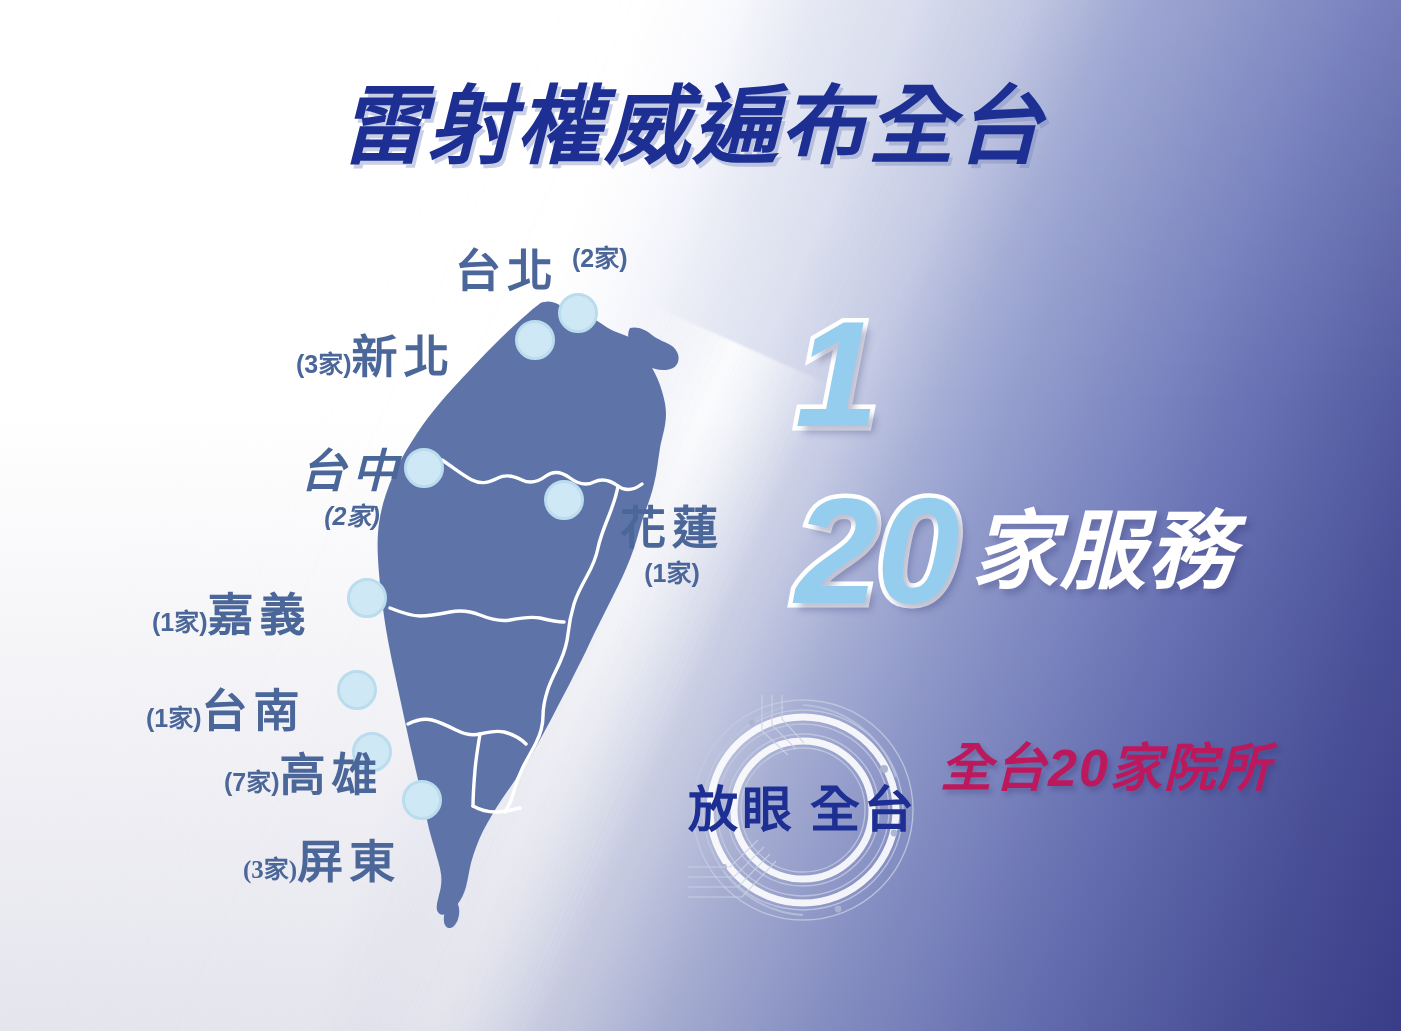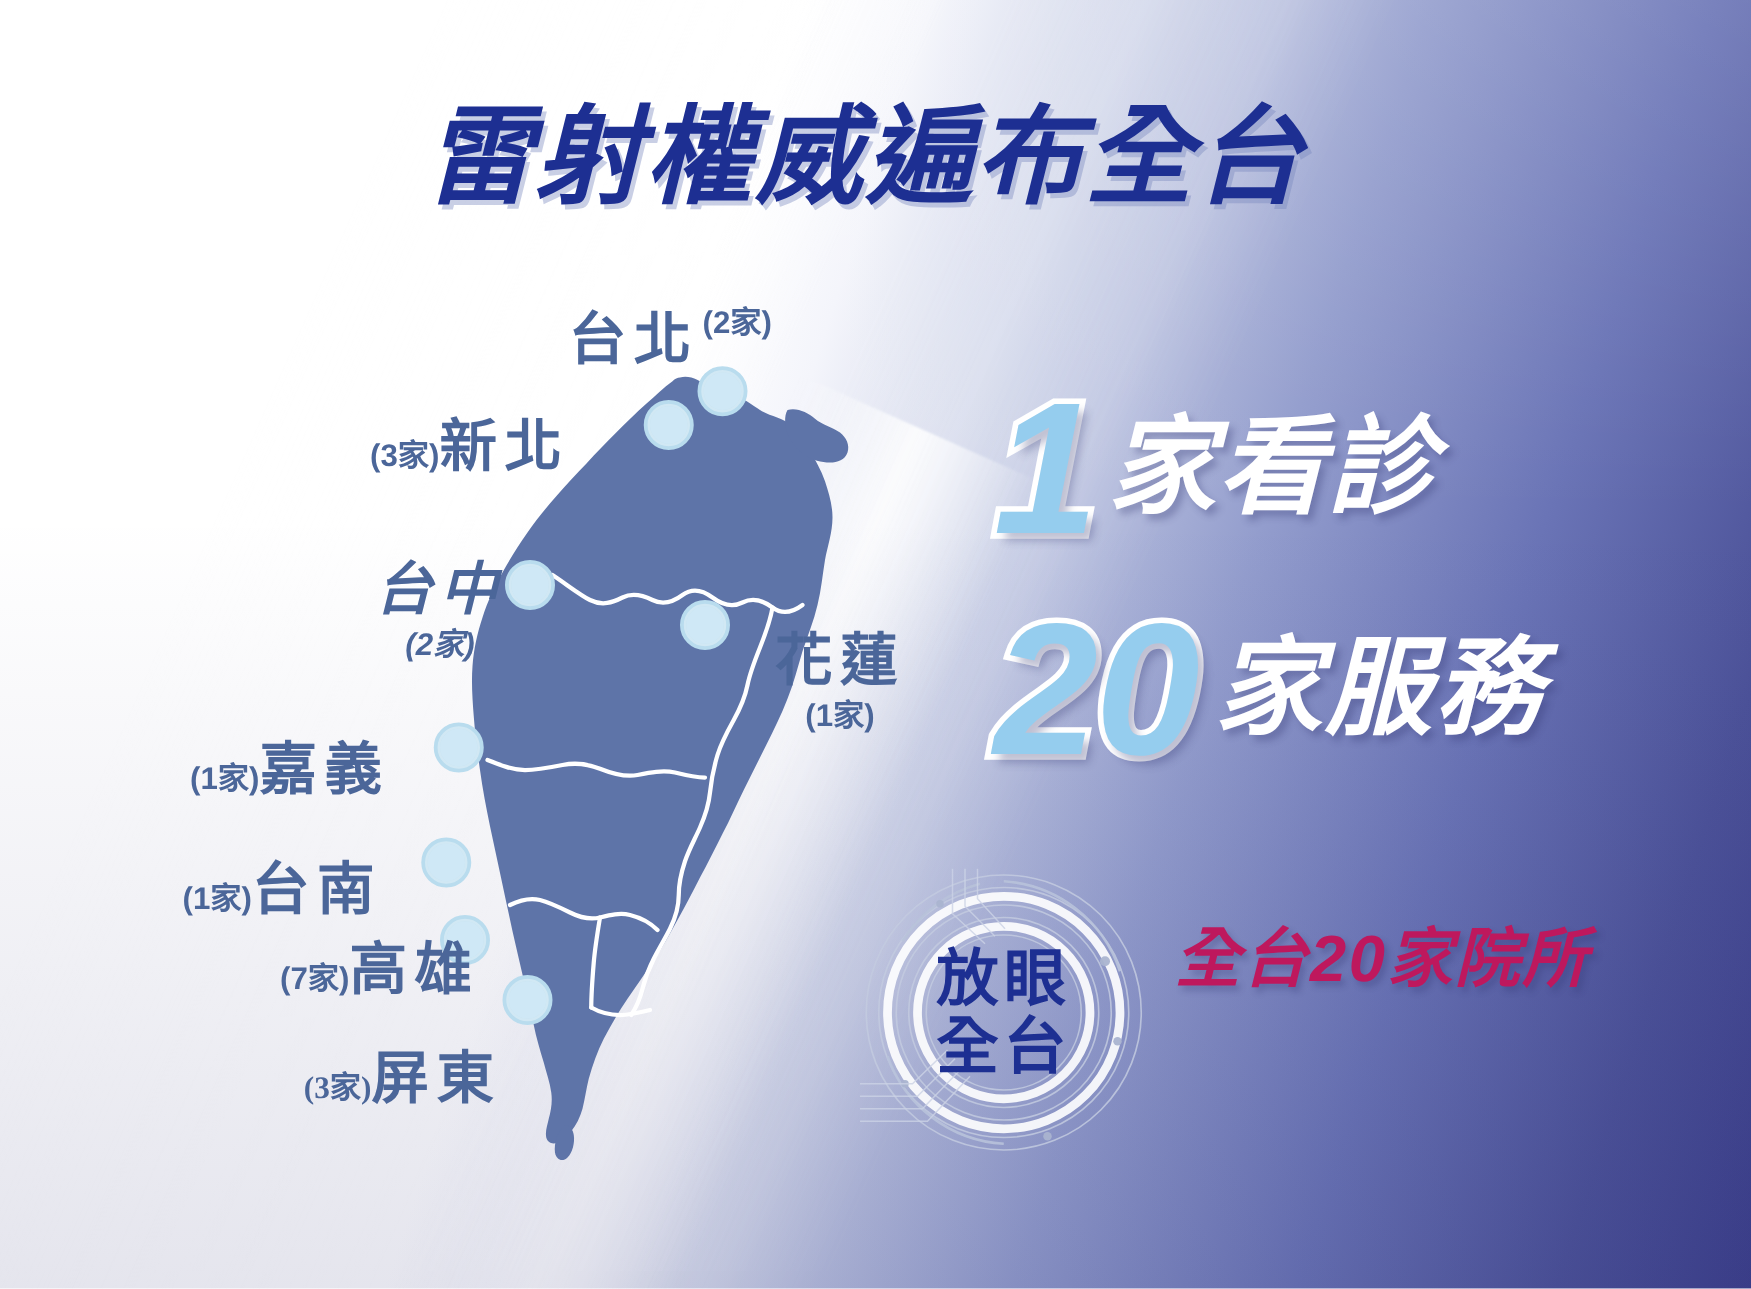--- a/index.html
+++ b/index.html
@@ -104,21 +104,21 @@
     border:2px solid rgba(255,255,255,.35);
   }
 
   
   .city{
     position:absolute;color:#4b6699;font-weight:bold;
     white-space:nowrap;line-height:1;
   }
   .city .name{font-size:46px;letter-spacing:6px;}
   .city .cnt{font-size:25px;letter-spacing:0px;}
-  .city.sup{display:flex;align-items:flex-start;gap:3px;}
+  .city.sup{display:flex;align-items:flex-start;gap:13px;}
   .city.sup .cnt{margin-top:-2px;}
   .city.stack{display:flex;flex-direction:column;align-items:center;}
   .city.stack .cnt{margin-top:10px;}
 
   
   .big-line{position:absolute;display:flex;align-items:center;white-space:nowrap;}
   .big-num{
     font-size:150px;font-weight:bold;font-style:italic;line-height:.92;
     color:#95cdee;
     -webkit-text-stroke:9px #ffffff;
@@ -133,22 +133,22 @@
     margin-left:10px;
   }
   #line1{left:795px;top:305px;}
   #line2{left:795px;top:482px;}
   #line2 .big-txt{margin-left:14px;}
 
   
   .badge{position:absolute;left:688px;top:695px;width:230px;height:230px;}
   .badge svg{position:absolute;inset:0;}
   .badge-text{
-    position:absolute;inset:0;display:flex;flex-direction:column;
-    align-items:center;justify-content:center;
+    position:absolute;inset:0;display:flex;
+    align-items:center;justify-content:space-between;
     color:#1d2f92;font-weight:bold;font-size:50px;line-height:1.08;
     letter-spacing:4px;
   }
 
   
   .tagline{
     position:absolute;left:940px;top:735px;
     color:#be185d;font-weight:bold;font-style:italic;
     font-size:52px;line-height:1.30;letter-spacing:2px;white-space:nowrap;
     text-shadow:3px 4px 5px rgba(45,50,110,.30);
@@ -298,21 +298,20 @@
         <span class="cnt">(1家)</span>
       </div>
       <div class="city pre" style="left: 152px; top: 592px;"><span class="cnt">(1家)</span><span class="name">嘉義</span></div>
       <div class="city pre" style="left: 146px; top: 688px;"><span class="cnt">(1家)</span><span class="name">台南</span></div>
       <div class="city pre" style="left: 178px; top: 752px; margin-left: 46px;"><span class="cnt">(7家)</span><span class="name">高雄</span></div>
       <div class="city pre" style="left: 243px; top: 840px; font-family: Liberation Serif, serif;"><span class="cnt">(3家)</span><span class="name">屏東</span></div>
     </div>
 
   <div class="big-line" id="line1">
     <span class="big-num">1</span>
-    <span class="big-txt">家看診</span>
   </div>
   <div class="big-line" id="line2">
     <span class="big-num">20</span>
     <span class="big-txt">家服務</span>
   </div>
 
   <div class="badge">
     <svg viewBox="0 0 230 230" xmlns="http://www.w3.org/2000/svg" aria-hidden="true">
       <g fill="none" stroke="#c3cbe0" stroke-width="1.3" opacity=".85">
         <circle cx="115" cy="115" r="110"></circle>

